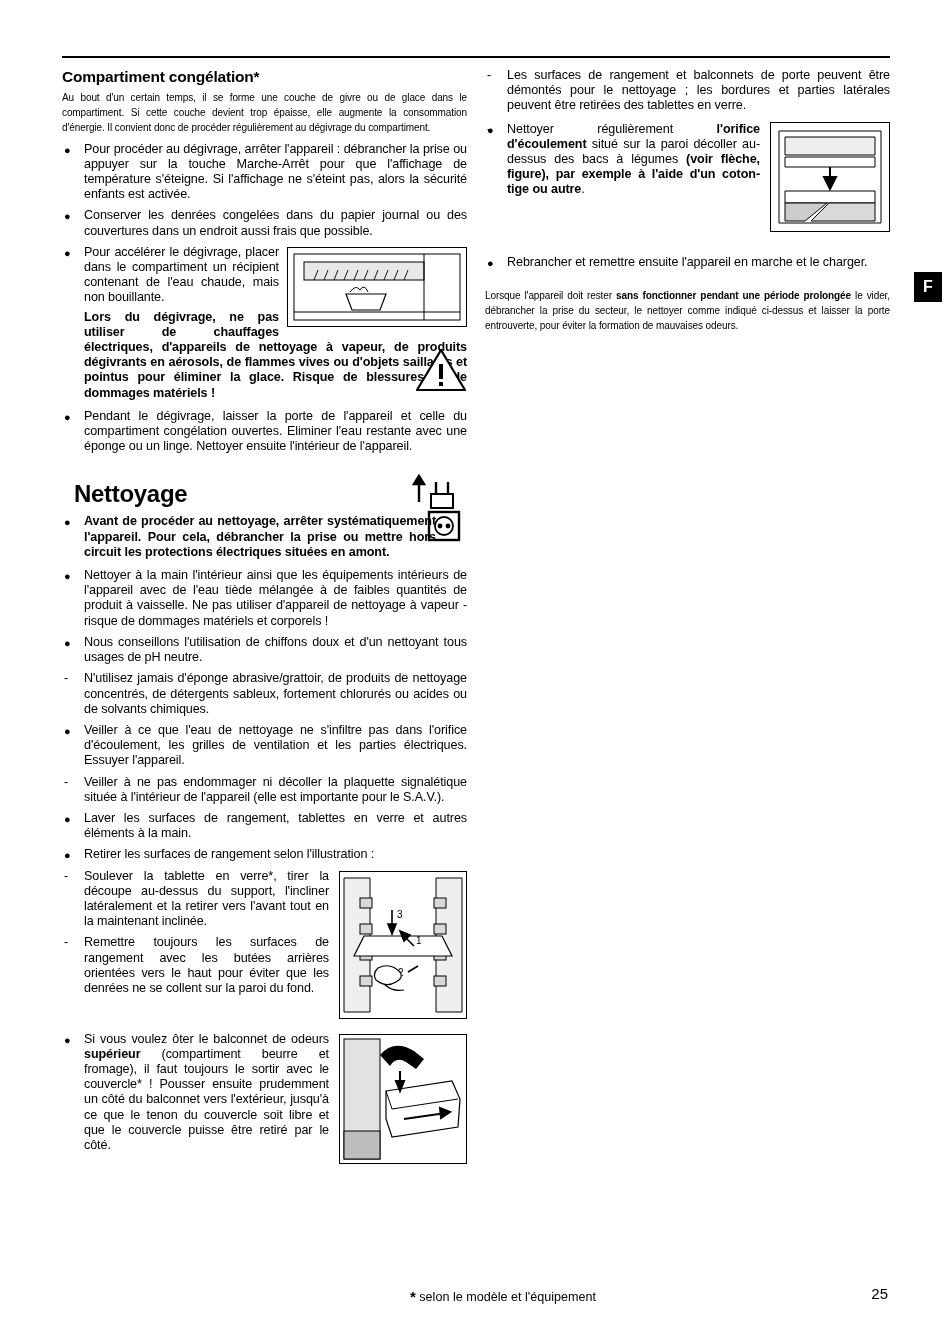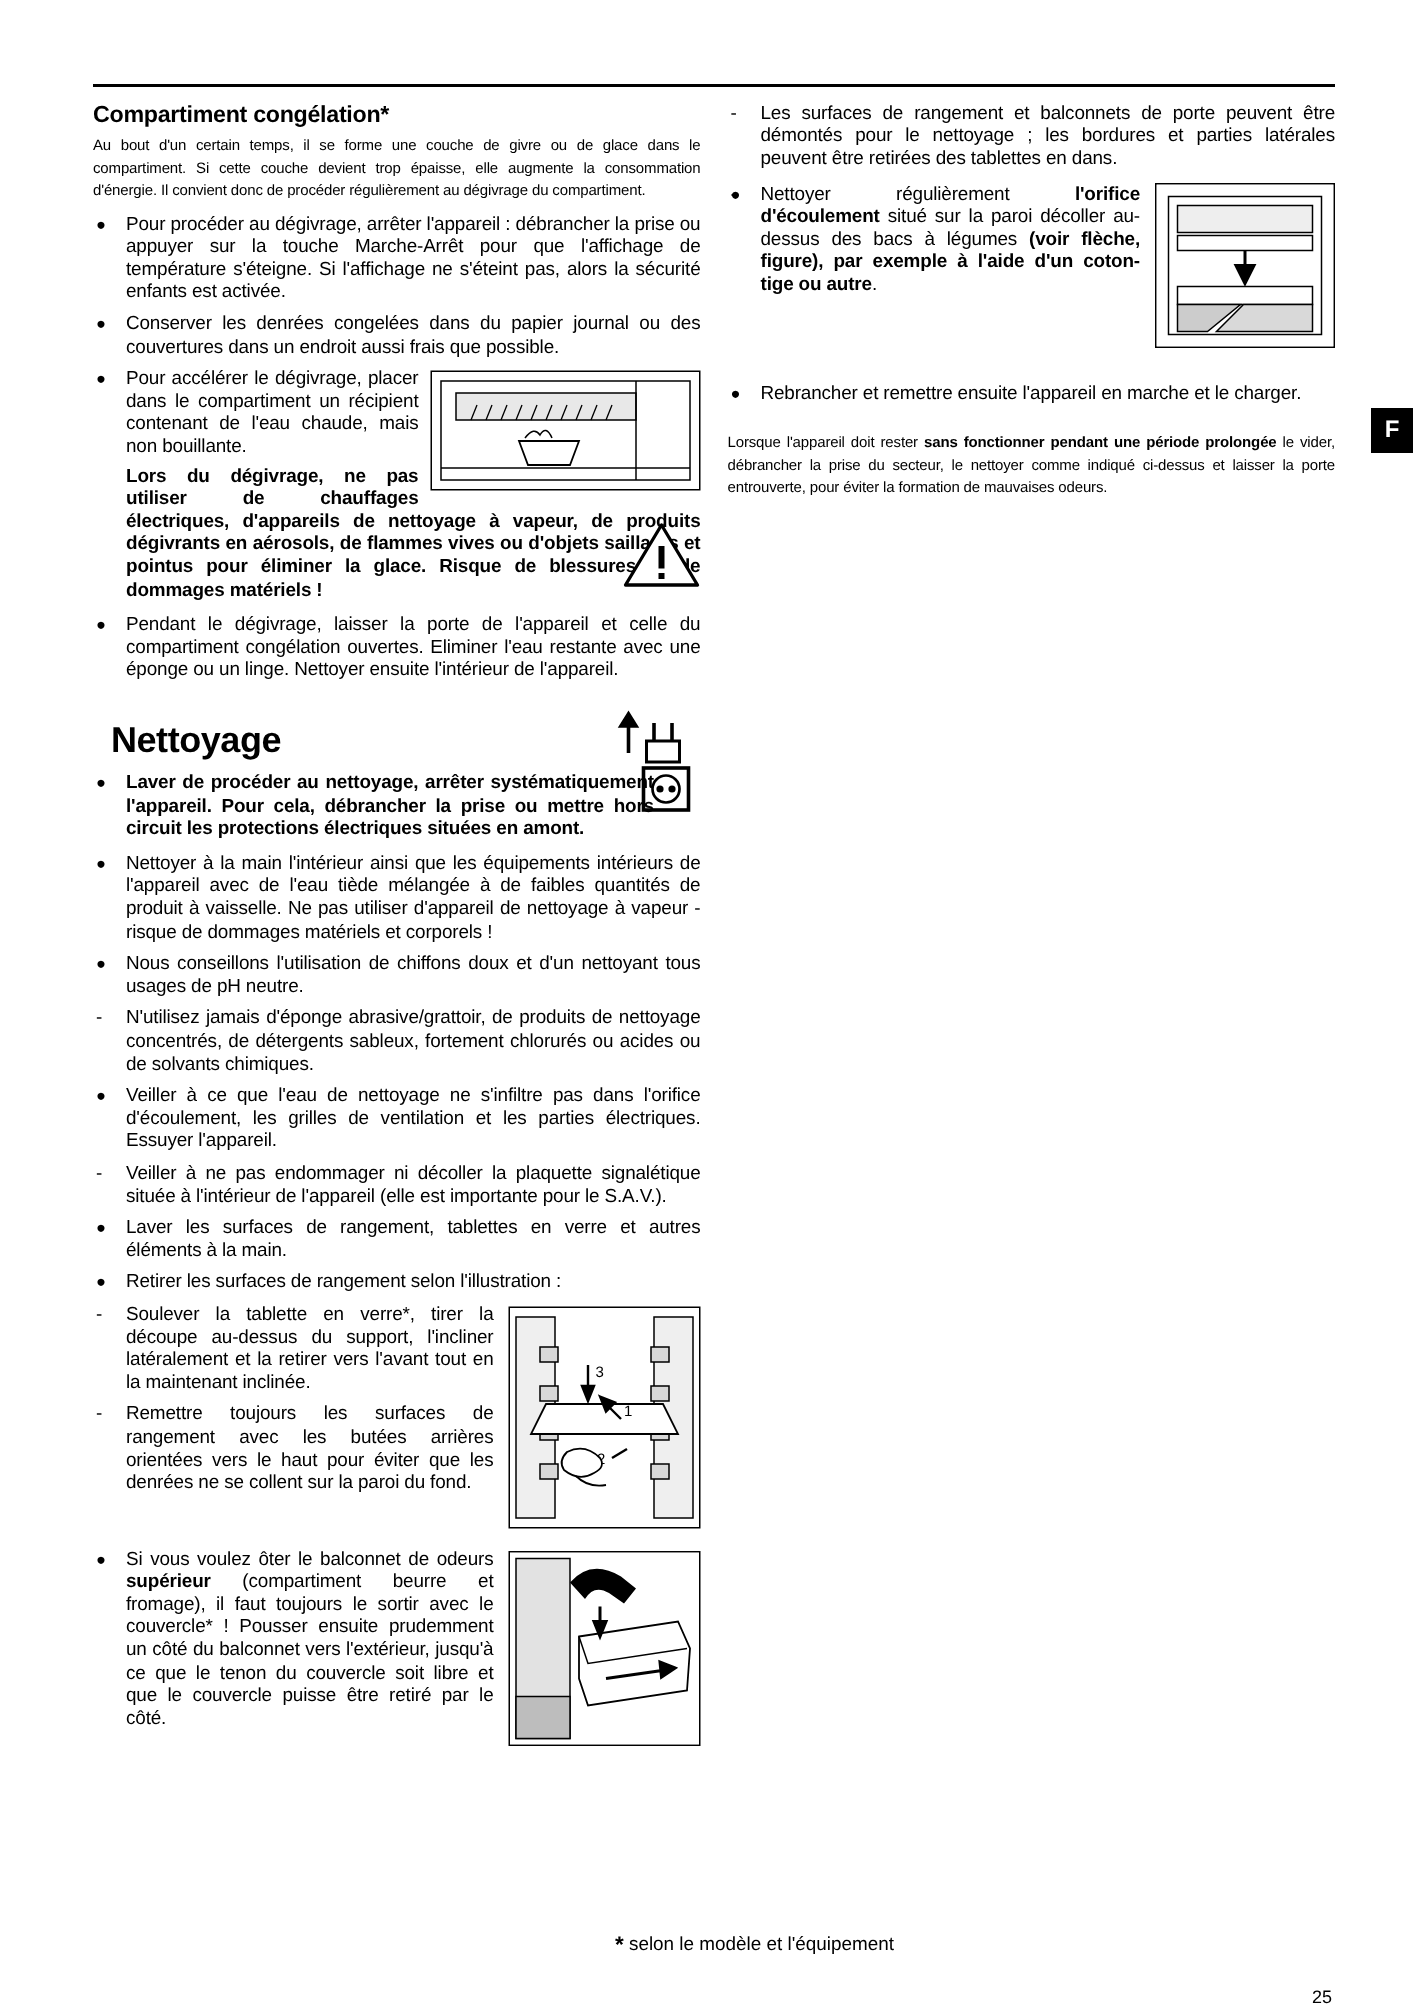--- a/index.html
+++ b/index.html
@@ -121,22 +121,22 @@
     top: 1288px;
     width: 950px;
     text-align: center;
     font-size: 12.6px;
     margin-left: 28px;
   }
   .footer-note .star { font-size: 15px; font-weight: bold; vertical-align: -1px;}
   .page-num {
     position: absolute;
     right: 62px;
-    top: 1324px;
-    font-size: 12px;
+    top: 1285px;
+    font-size: 15px;
   }
   .warn-tri {
     display: inline-block;
     vertical-align: middle;
   }
   .plug-icon {
     position: absolute;
     right: 0px;
     top: -8px;
     width: 56px;
@@ -230,21 +230,21 @@
           <rect x="18" y="40" width="30" height="28" fill="#fff" stroke="#000" stroke-width="2.4"></rect>
           <circle cx="33" cy="54" r="9" fill="#fff" stroke="#000" stroke-width="1.8"></circle>
           <circle cx="29" cy="54" r="2.4" fill="#000"></circle>
           <circle cx="37" cy="54" r="2.4" fill="#000"></circle>
         </svg>
       </span>
     </div>
 
     <div class="item tight" style="margin-top:0;">
       <span class="mark bullet">●</span>
-      <span class="bold-block" style="display:block;width:352px;">Laver de procéder au nettoyage, arrêter systématiquement l'appareil. Pour cela, débrancher la prise ou mettre hors circuit les protections électriques situées en amont.</span>
+      <span class="bold-block" style="display:block;width:352px;">Avant de procéder au nettoyage, arrêter systématiquement l'appareil. Pour cela, débrancher la prise ou mettre hors circuit les protections électriques situées en amont.</span>
     </div>
 
     <div class="item" style="margin-top:8px;">
       <span class="mark bullet">●</span>
       <span>Nettoyer à la main l'intérieur ainsi que les équipements intérieurs de l'appareil avec de l'eau tiède mélangée à de faibles quantités de produit à vaisselle. Ne pas utiliser d'appareil de nettoyage à vapeur - risque de dommages matériels et corporels !</span>
     </div>
 
     <div class="item">
       <span class="mark bullet">●</span>
       <span>Nous conseillons l'utilisation de chiffons doux et d'un nettoyant tous usages de pH neutre.</span>
@@ -339,21 +339,21 @@
       </span>
 
       <span id="door-shelf-rich"><span>Si vous voulez ôter le balconnet de odeurs </span><b>supérieur</b><span> (compartiment beurre et fromage), il faut toujours le sortir avec le couvercle* ! Pousser ensuite prudemment un côté du balconnet vers l'extérieur, jusqu'à ce que le tenon du couvercle soit libre et que le couvercle puisse être retiré par le côté.</span></span>
     </div>
   </div>
 
   <div class="col-right">
 
     <div class="item" style="margin-top:0;">
       <span class="mark">-</span>
-      <span>Les surfaces de rangement et balconnets de porte peuvent être démontés pour le nettoyage ; les bordures et parties latérales peuvent être retirées des tablettes en dans.</span>
+      <span>Les surfaces de rangement et balconnets de porte peuvent être démontés pour le nettoyage ; les bordures et parties latérales peuvent être retirées des tablettes en verre.</span>
     </div>
 
     <div class="item clearfix" style="margin-top:4px;">
       <span class="mark">-</span>
 
       <span class="fig float-right" style="width:120px;height:110px;position:relative;overflow:hidden;margin-left:10px;margin-top:0;">
         <svg width="118" height="108" viewBox="0 0 118 108" xmlns="http://www.w3.org/2000/svg">
           <rect x="0" y="0" width="118" height="108" fill="#fff"></rect>
 
           <path d="M8 8 h102 v92 h-102 z" fill="#fff" stroke="#000" stroke-width="1"></path>

